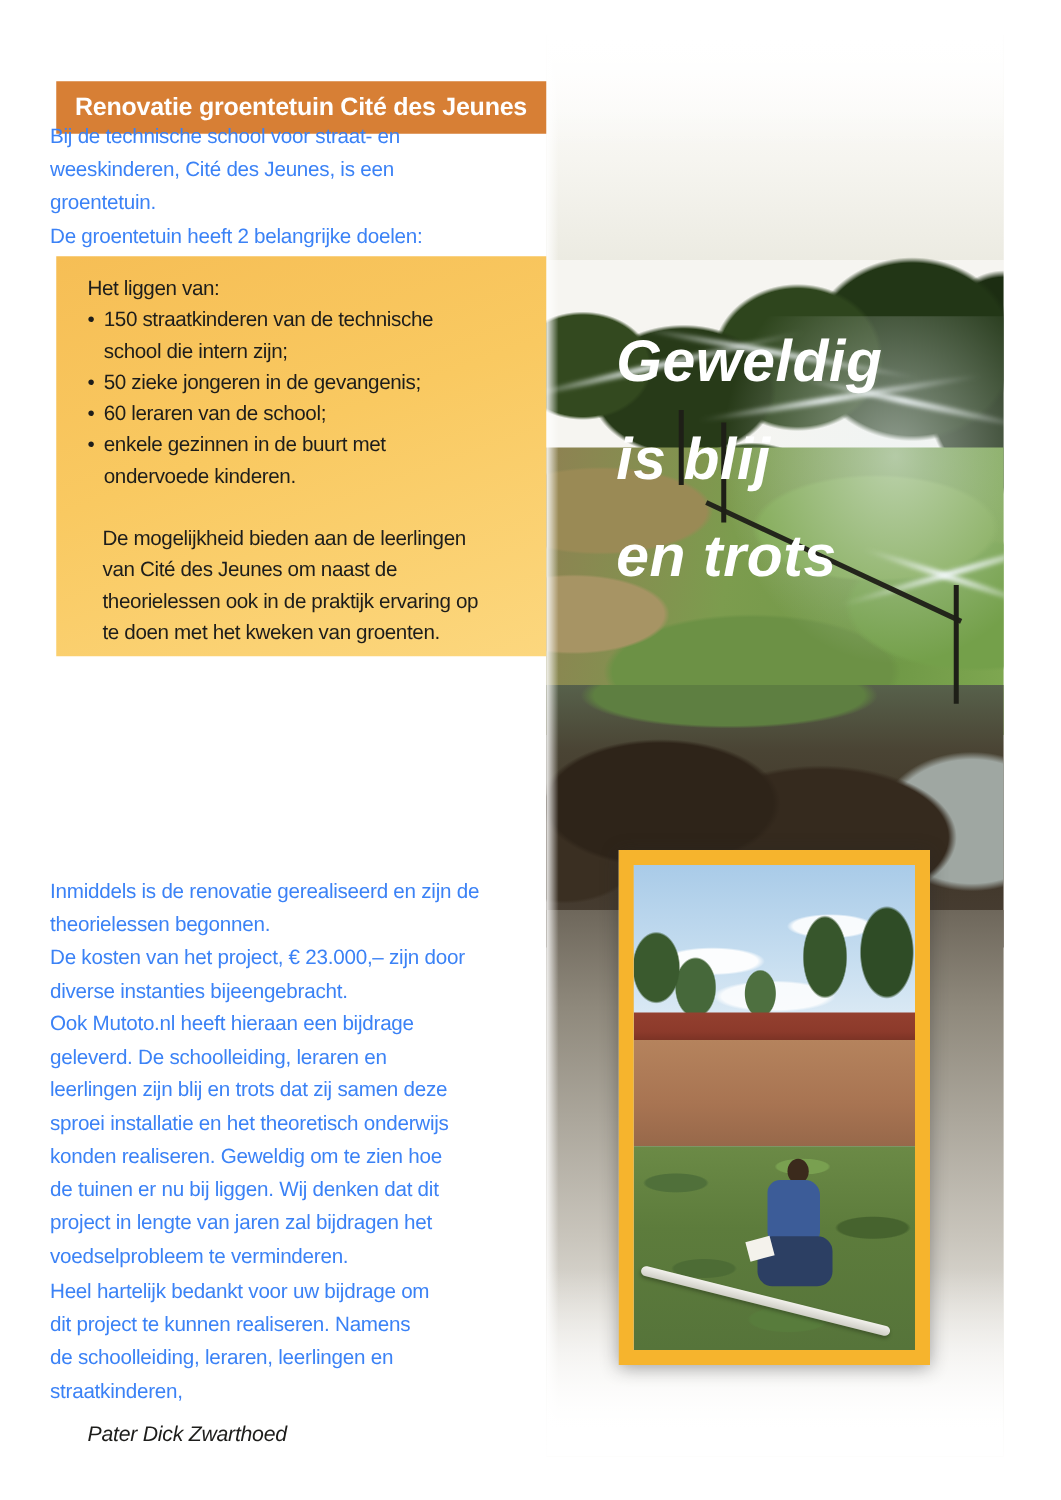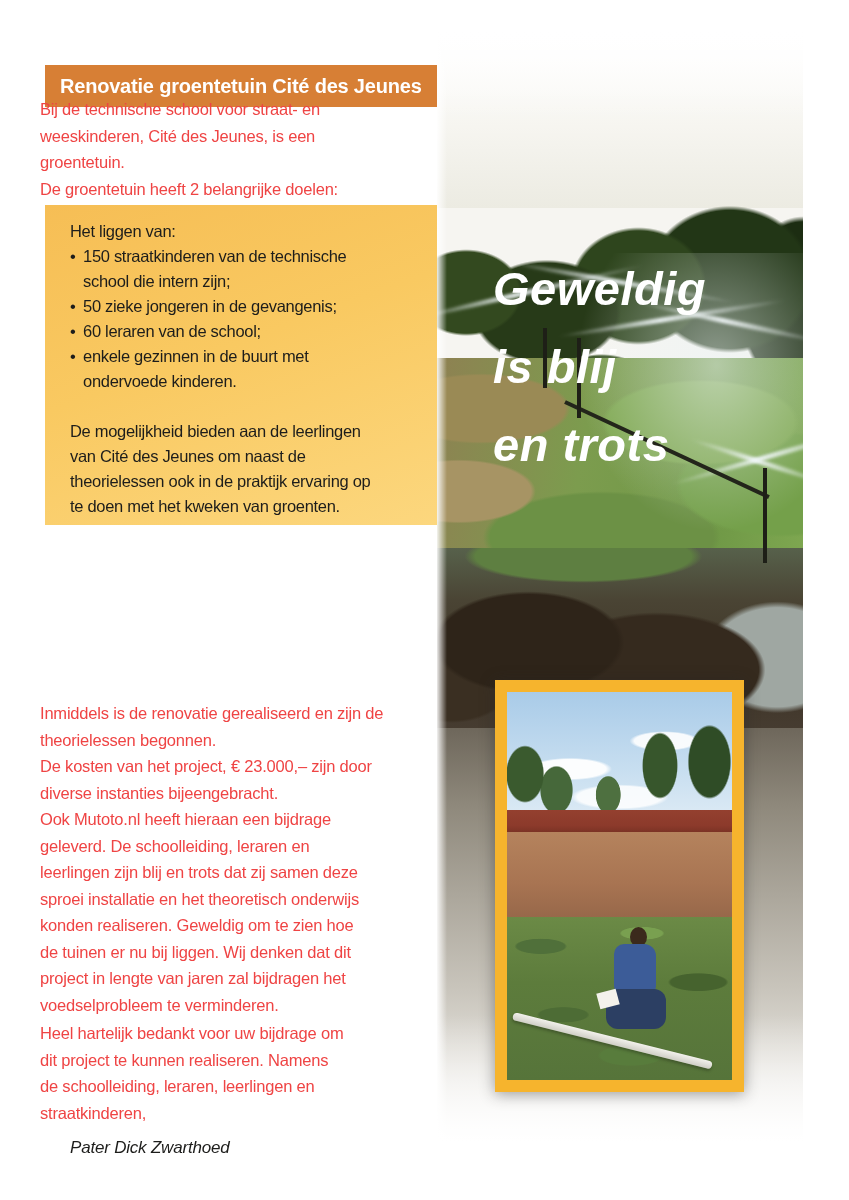--- a/index.html
+++ b/index.html
@@ -14,21 +14,21 @@
   
   .banner {
     position: absolute; left: 45px; top: 43px; height: 42px;
     display: inline-flex; align-items: center; padding: 0 15px;
     background: #d77f35; color: #ffffff;
     font-size: 20px; font-weight: 700; letter-spacing: -0.2px; white-space: nowrap; margin-top: 22px;
   }
   .bodytext {
     position: absolute; left: 40px; width: 440px;
     font-size: 16.5px; line-height: 26.5px; letter-spacing: -0.2px;
-    white-space: pre-line; color: #ef4444;
+    white-space: pre-line; color: #3b82f6;
   }
   .intro { top: 96px; }
   .p-irrigation { top: 537px; }
   .p-renovation { top: 700px; }
   .p-thanks { top: 1020px; }
   .signature {
     position: absolute; left: 70px; top: 1138px;
     font-size: 17px; font-style: italic; font-weight: 500; letter-spacing: -0.2px;
   }
 
@@ -36,21 +36,21 @@
   .goals-box {
     position: absolute; left: 45px; top: 205px; width: 392px; height: 320px;
     background: linear-gradient(160deg, #f6be55 0%, #f9c961 45%, #fcd77e 100%);
     padding: 14px 8px 0 25px;
     font-size: 16.5px; line-height: 25px; letter-spacing: -0.3px;
   }
   .goals-heading { font-weight: 400; }
   .bullet-row { display: flex; }
   .bullet-marker { width: 13px; flex: 0 0 13px; }
   .bullet-text { white-space: pre-line; }
-  .goals-para { margin-top: 25px; white-space: pre-line; }
+  .goals-para { margin-top: 25px; white-space: pre-line; margin-left: 12px; }
 
   
   .photo-main {
     position: absolute; left: 437px; top: 28px; width: 366px; height: 1137px;
     overflow: hidden; background: #f6f5f1;
   }
   .photo-main > div { position: absolute; }
   .ph-sky { left: 0; top: 0; width: 100%; height: 180px;
     background: linear-gradient(180deg, #ffffff 0%, #f6f5f0 55%, #ecebe2 100%); }
   .ph-trees { left: 0; top: 60px; width: 100%; height: 330px; background:

